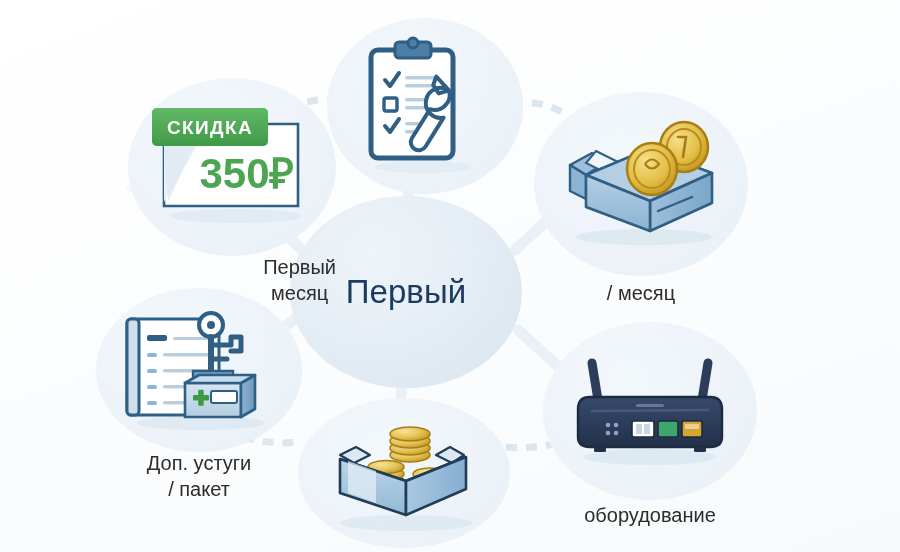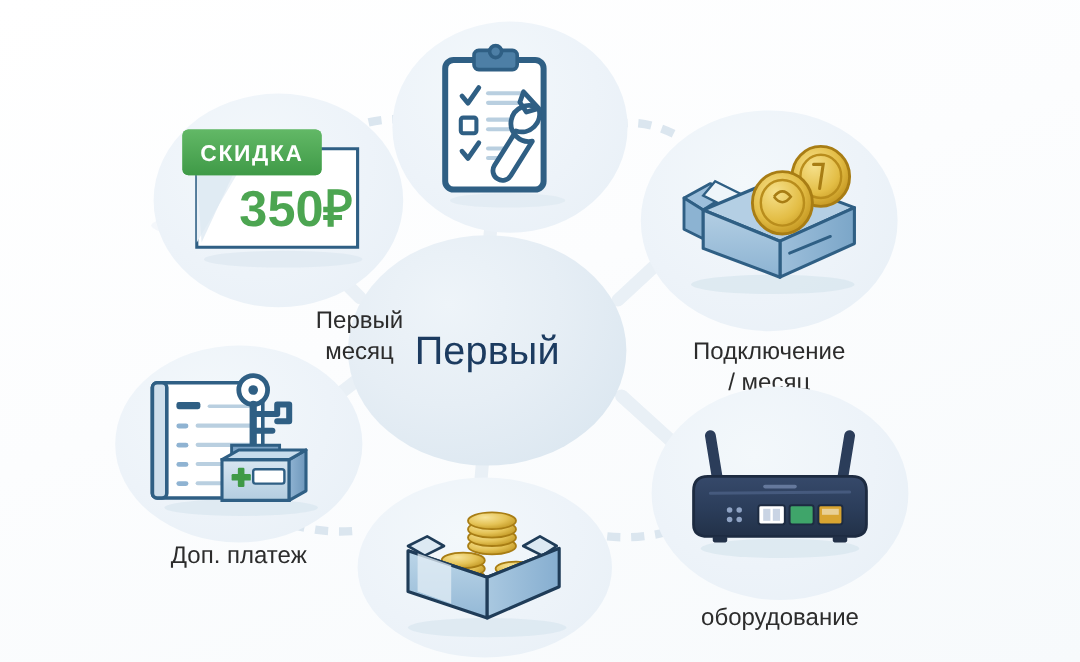--- a/index.html
+++ b/index.html
@@ -241,21 +241,20 @@
             <ellipse cx="132" cy="28" rx="24" ry="25" fill="url(#gCoin)" stroke="#a87d14" stroke-width="2.4"></ellipse>
             <ellipse cx="132" cy="28" rx="17" ry="18" fill="none" stroke="#b98d1c" stroke-width="2"></ellipse>
             <path d="M126 18 L134 18 L131 38" fill="none" stroke="#a87d14" stroke-width="2.6" stroke-linecap="round"></path>
             <ellipse cx="100" cy="50" rx="25" ry="26" fill="url(#gCoin)" stroke="#a87d14" stroke-width="2.4"></ellipse>
             <ellipse cx="100" cy="50" rx="18" ry="19" fill="none" stroke="#b98d1c" stroke-width="2"></ellipse>
             <path d="M93 45 q7 -9 14 0 q-7 9 -14 0" fill="none" stroke="#a87d14" stroke-width="2.2"></path>
           </g>
         </svg>
       </div>
       <div class="caption">
-        <span class="cl">Подключение</span>
         <span class="cl">/ месяц</span>
       </div>
     </div>
 
     <div class="node" id="node-router">
       <div class="disc">
         <svg class="icon-svg" width="184" height="120" viewBox="0 0 184 120">
           <defs>
             <linearGradient id="gRouter" x1="0" y1="0" x2="0" y2="1">
               <stop offset="0%" stop-color="#36496a"></stop>
@@ -396,18 +395,19 @@
           <path d="M70 76 L84 68 L140 68 L126 76 Z" fill="#c7dcec" stroke="#2f5f84" stroke-width="2.6" stroke-linejoin="round"></path>
           <rect x="96" y="84" width="26" height="12" rx="2" fill="#ffffff" stroke="#2f5f84" stroke-width="2"></rect>
 
           <g fill="#3f9a47">
             <rect x="78" y="88" width="16" height="5.5" rx="1"></rect>
             <rect x="83.2" y="82.8" width="5.5" height="16" rx="1"></rect>
           </g>
         </svg>
       </div>
       <div class="caption">
-        <span class="cl">Доп. платеж</span>
+        <span class="cl">Доп. устуги</span>
+        <span class="cl">/ пакет</span>
       </div>
     </div>
 
   </div>
 </div>
 
 </body></html>

